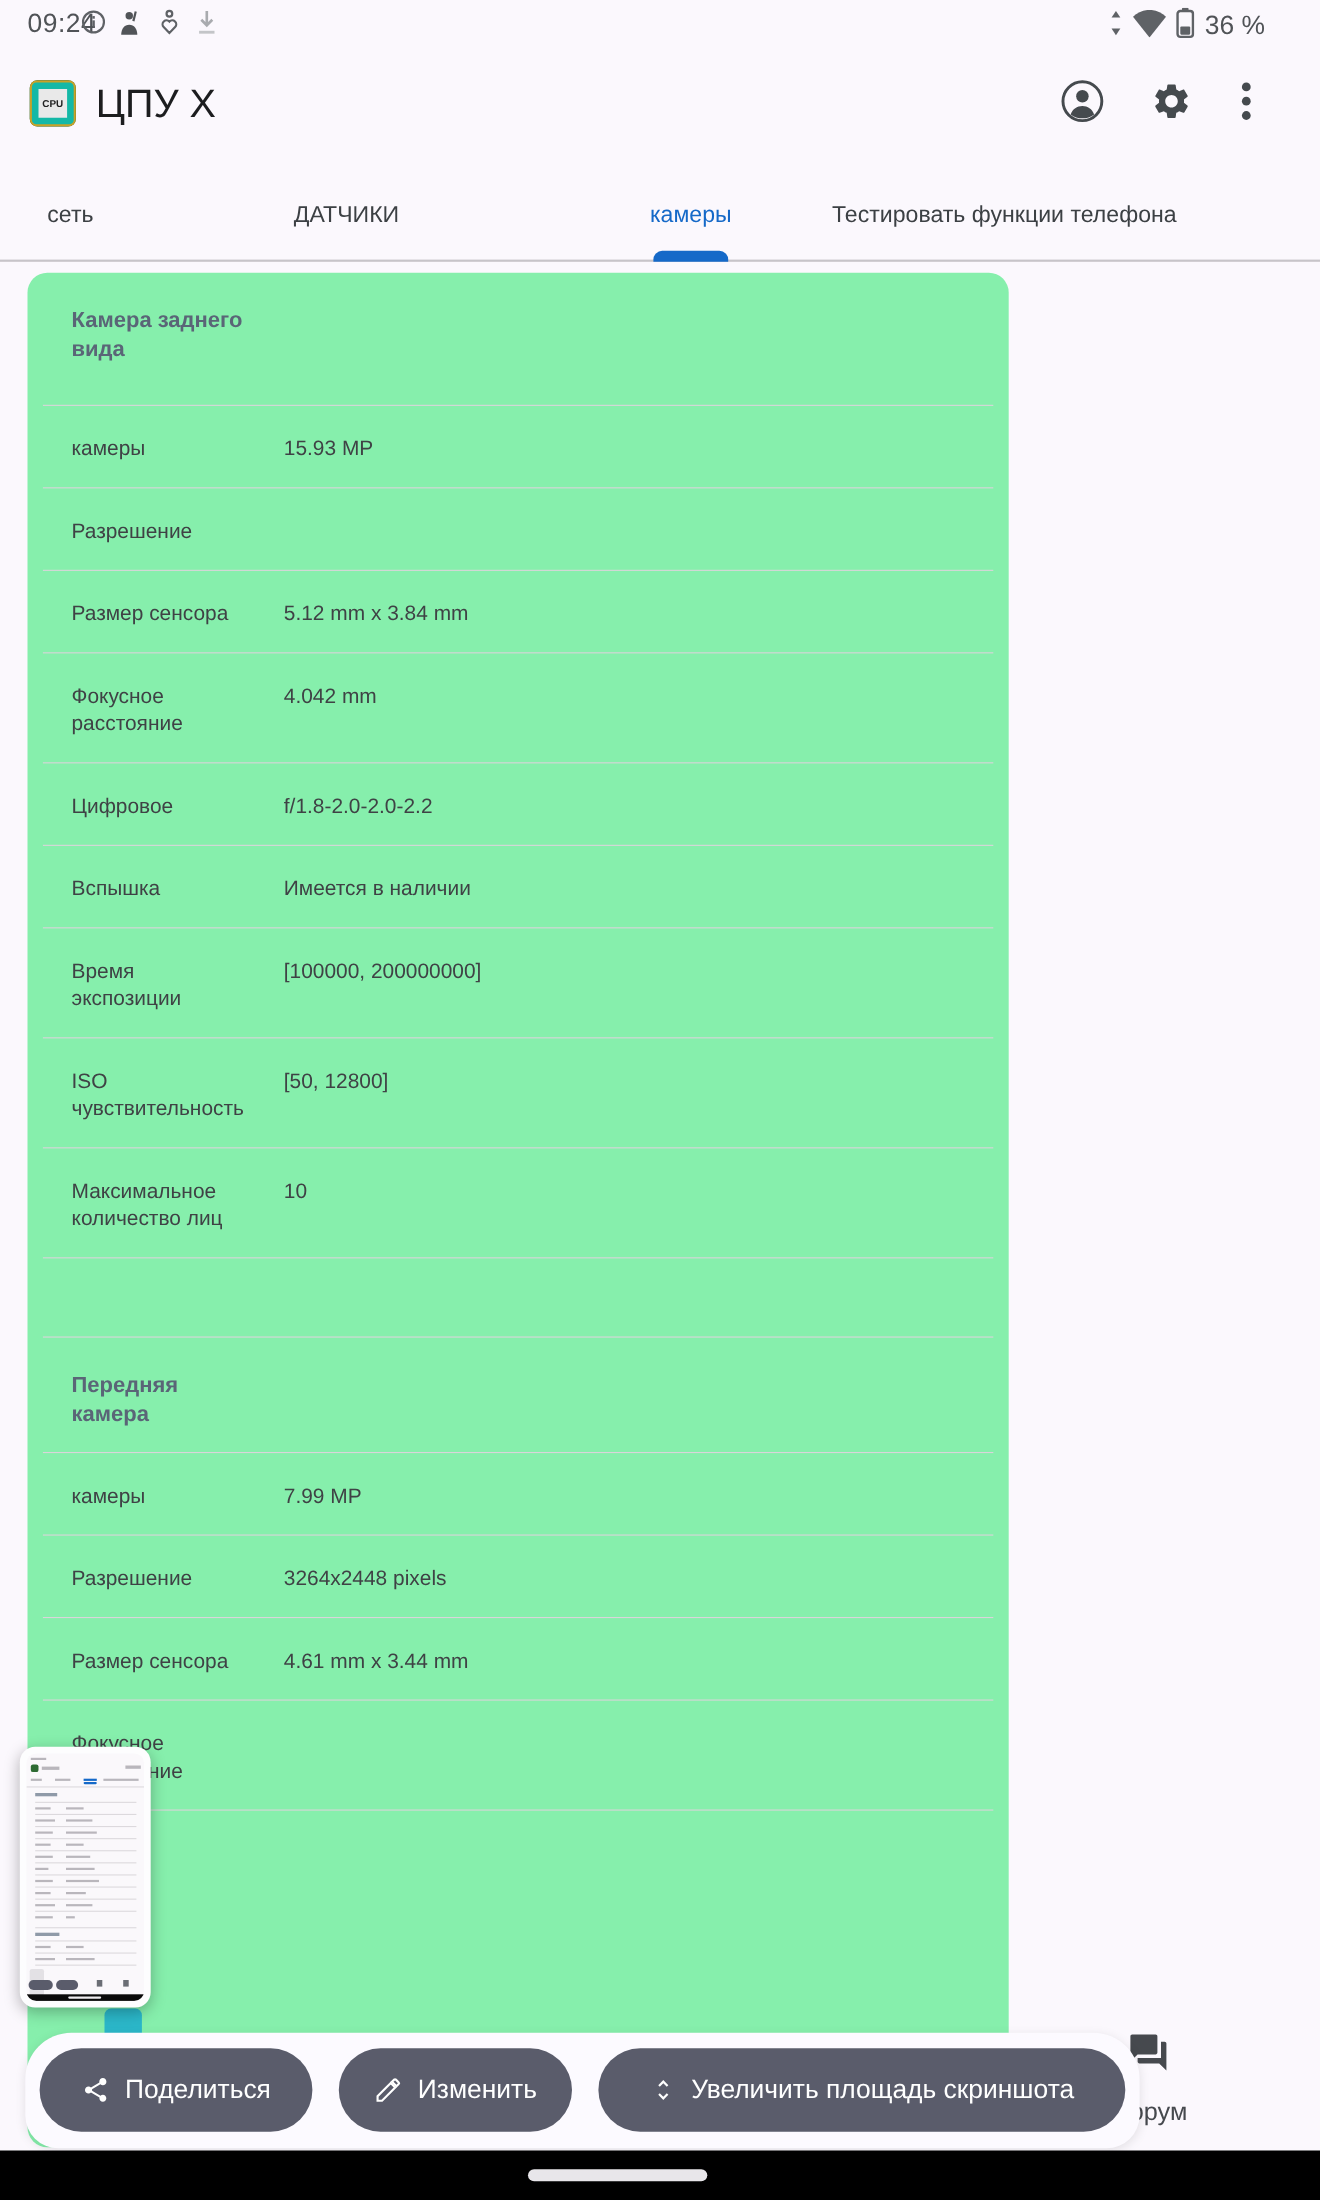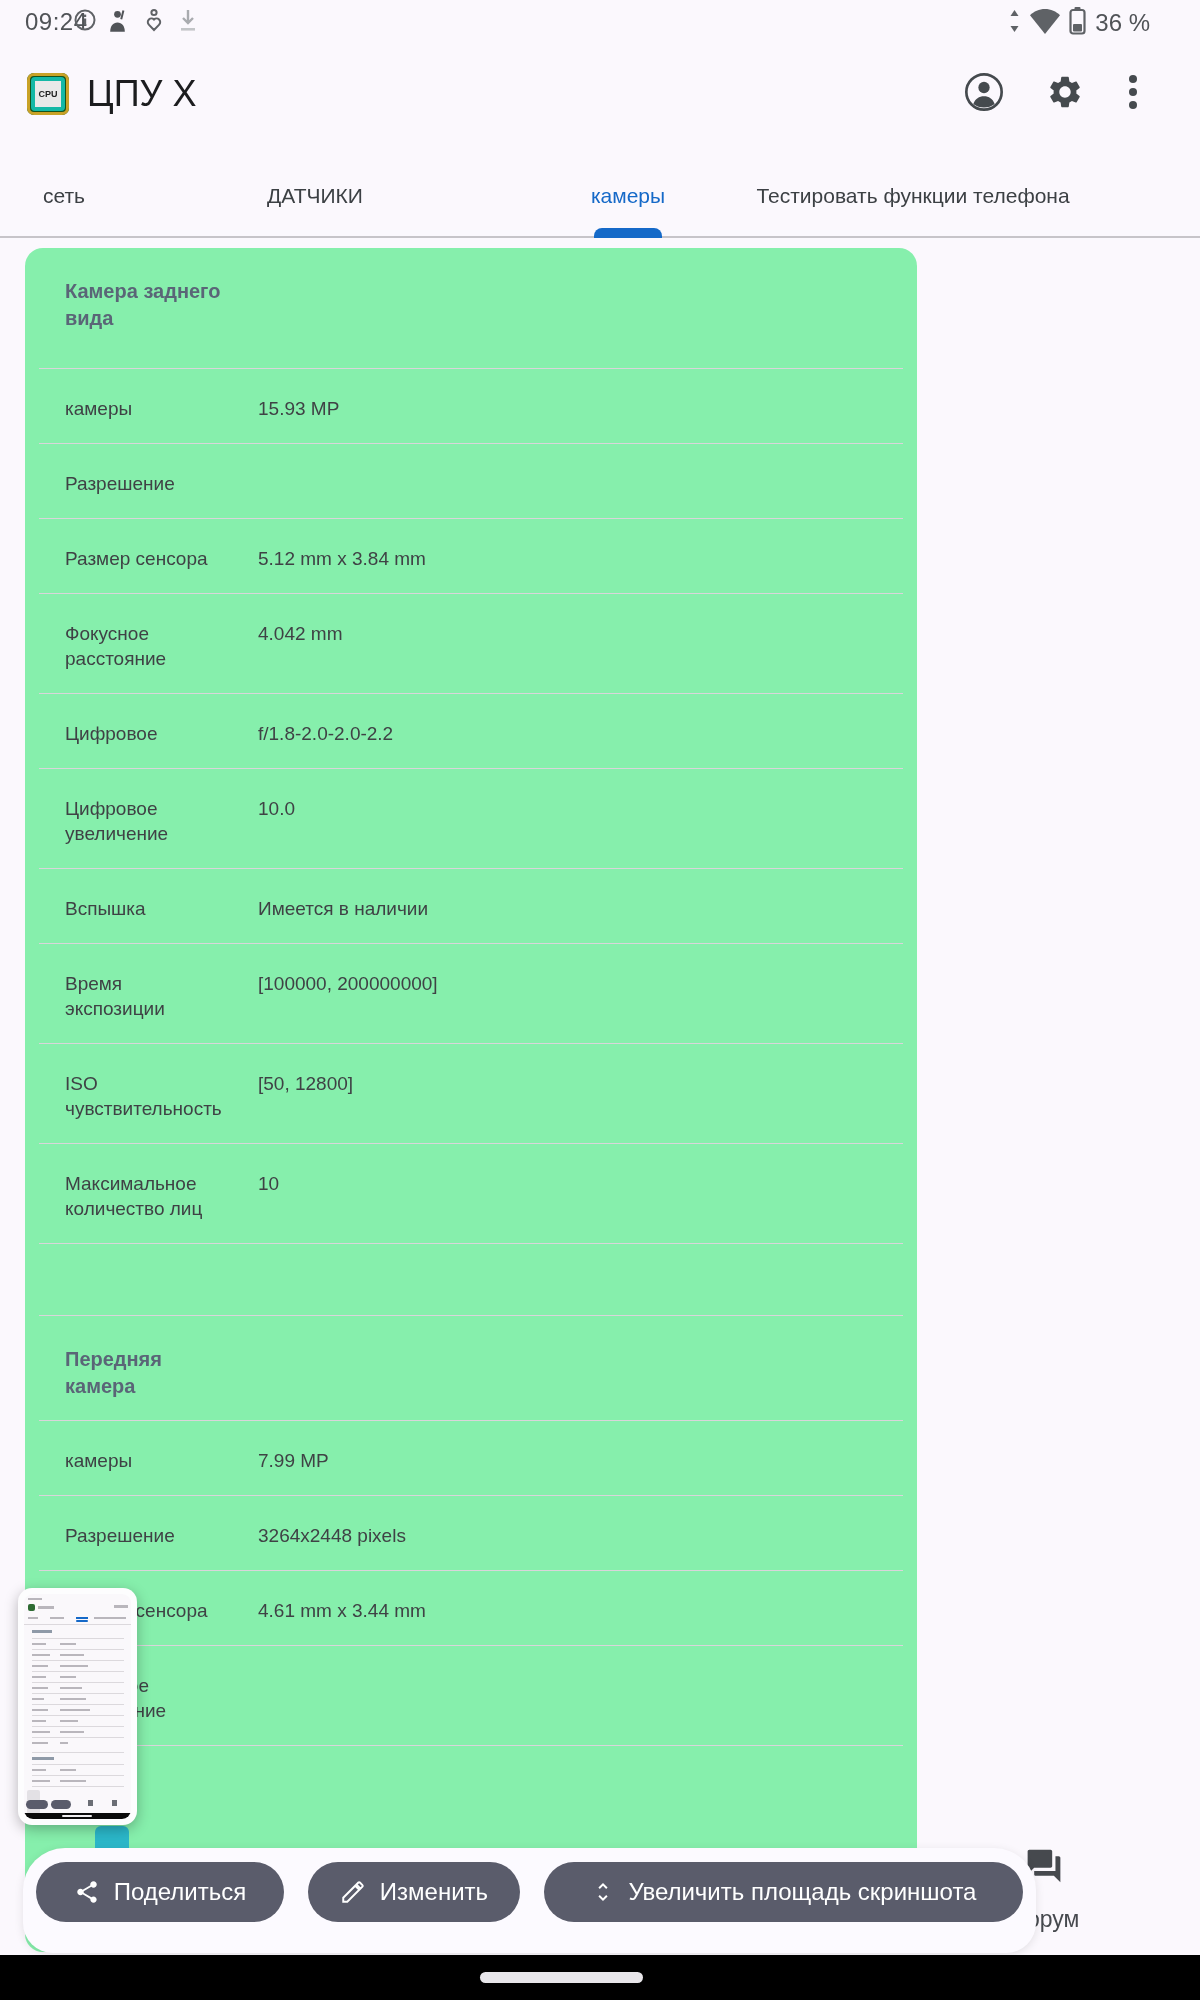--- a/index.html
+++ b/index.html
@@ -12,21 +12,21 @@
   
   .status-bar{position:absolute;top:0;left:0;width:1200px;height:42px;}
   .sb-time{position:absolute;left:25px;top:8px;font-size:24px;color:#505357;letter-spacing:.5px;}
   .sb-ic{position:absolute;top:8px;color:#5f6266;}
   .sb-right{position:absolute;right:50px;top:7px;display:flex;align-items:center;gap:9px;color:#5f6266;}
   .sb-batt-txt{font-size:24px;color:#505357;}
   
   .app-bar{position:absolute;top:48px;left:0;width:1200px;height:92px;display:flex;align-items:center;}
   .logo{position:relative;margin-left:27px;width:42px;height:42px;background:#14531c;border-radius:7px;
         box-shadow:0 0 0 3px #c9a227 inset;display:flex;align-items:center;justify-content:center;}
-  .logo-inner{width:26px;height:26px;background:#e9e9e9;border:4px solid #14b8a6;border-radius:4px;
+  .logo-inner{width:26px;height:26px;background:#e9e9e9;border:6px solid #14b8a6;border-radius:4px;
         font-size:9px;font-weight:bold;color:#222;display:flex;align-items:center;justify-content:center;}
   .app-title{margin-left:18px;font-size:36px;color:#1c1d1f;}
   .bar-icons{position:absolute;right:0;top:0;height:92px;display:flex;align-items:center;}
   .bar-ic{color:#454a4e;}
   .ic-person{position:absolute;right:196px;}
   .ic-gear{position:absolute;right:116px;}
   .ic-dots{position:absolute;right:62px;}
   
   .tab-bar{position:absolute;top:120px;left:0;width:1200px;height:116px;border-bottom:2px solid #c7c4c9;}
   .tab{position:absolute;top:64px;transform:translateX(-50%);font-size:21px;font-weight:500;color:#3c4044;white-space:nowrap;cursor:pointer;}
@@ -56,21 +56,21 @@
   .m-nav{background:#0a0a0a;}
   .m-gest{background:#efedf0;border-radius:2px;}
   
   .accent-square{position:absolute;left:95px;top:1826px;width:34px;height:28px;background:#2bb7c9;border-radius:6px;z-index:5;}
   
   .forum-item{position:absolute;left:1018px;top:1848px;width:90px;z-index:4;color:#4a4d52;}
   .forum-label{position:absolute;left:9px;top:58px;font-size:23px;color:#46494e;}
   
   .shot-bar{position:absolute;left:23px;top:1848px;width:1013px;height:105px;background:#fcfaff;
             border-radius:42px 42px 30px 30px;z-index:7;box-shadow:0 2px 10px rgba(0,0,0,.10);}
-  .pill{position:absolute;top:14px;height:60px;border-radius:38px;background:#5a5c6b;color:#fff;
+  .pill{position:absolute;top:14px;height:76px;border-radius:38px;background:#5a5c6b;color:#fff;
         display:flex;align-items:center;justify-content:center;gap:14px;font-size:24px;cursor:pointer;}
   .pill-share{left:13px;width:248px;}
   .pill-edit{left:285px;width:212px;}
   .pill-expand{left:521px;width:479px;}
   .pill svg{flex:0 0 auto;}
   
   .nav-black{position:absolute;left:0;top:1955px;width:1200px;height:45px;background:#000;z-index:8;}
   .gesture{position:absolute;left:480px;top:17px;width:163px;height:11px;background:#e8e6ea;border-radius:6px;}
 </style>
 </head>
@@ -179,24 +179,20 @@
         <div class="lbl">Размер сенсора</div>
         <div class="val">5.12 mm x 3.84 mm</div>
       </div>
       <div class="crow">
         <div class="lbl">Фокусное расстояние</div>
         <div class="val">4.042 mm</div>
       </div>
       <div class="crow">
         <div class="lbl">Цифровое</div>
         <div class="val">f/1.8-2.0-2.0-2.2</div>
-      </div>
-      <div class="crow">
-        <div class="lbl">Цифровое увеличение</div>
-        <div class="val">10.0</div>
       </div>
       <div class="crow">
         <div class="lbl">Вспышка</div>
         <div class="val">Имеется в наличии</div>
       </div>
       <div class="crow">
         <div class="lbl">Время экспозиции</div>
         <div class="val">[100000, 200000000]</div>
       </div>
       <div class="crow">

